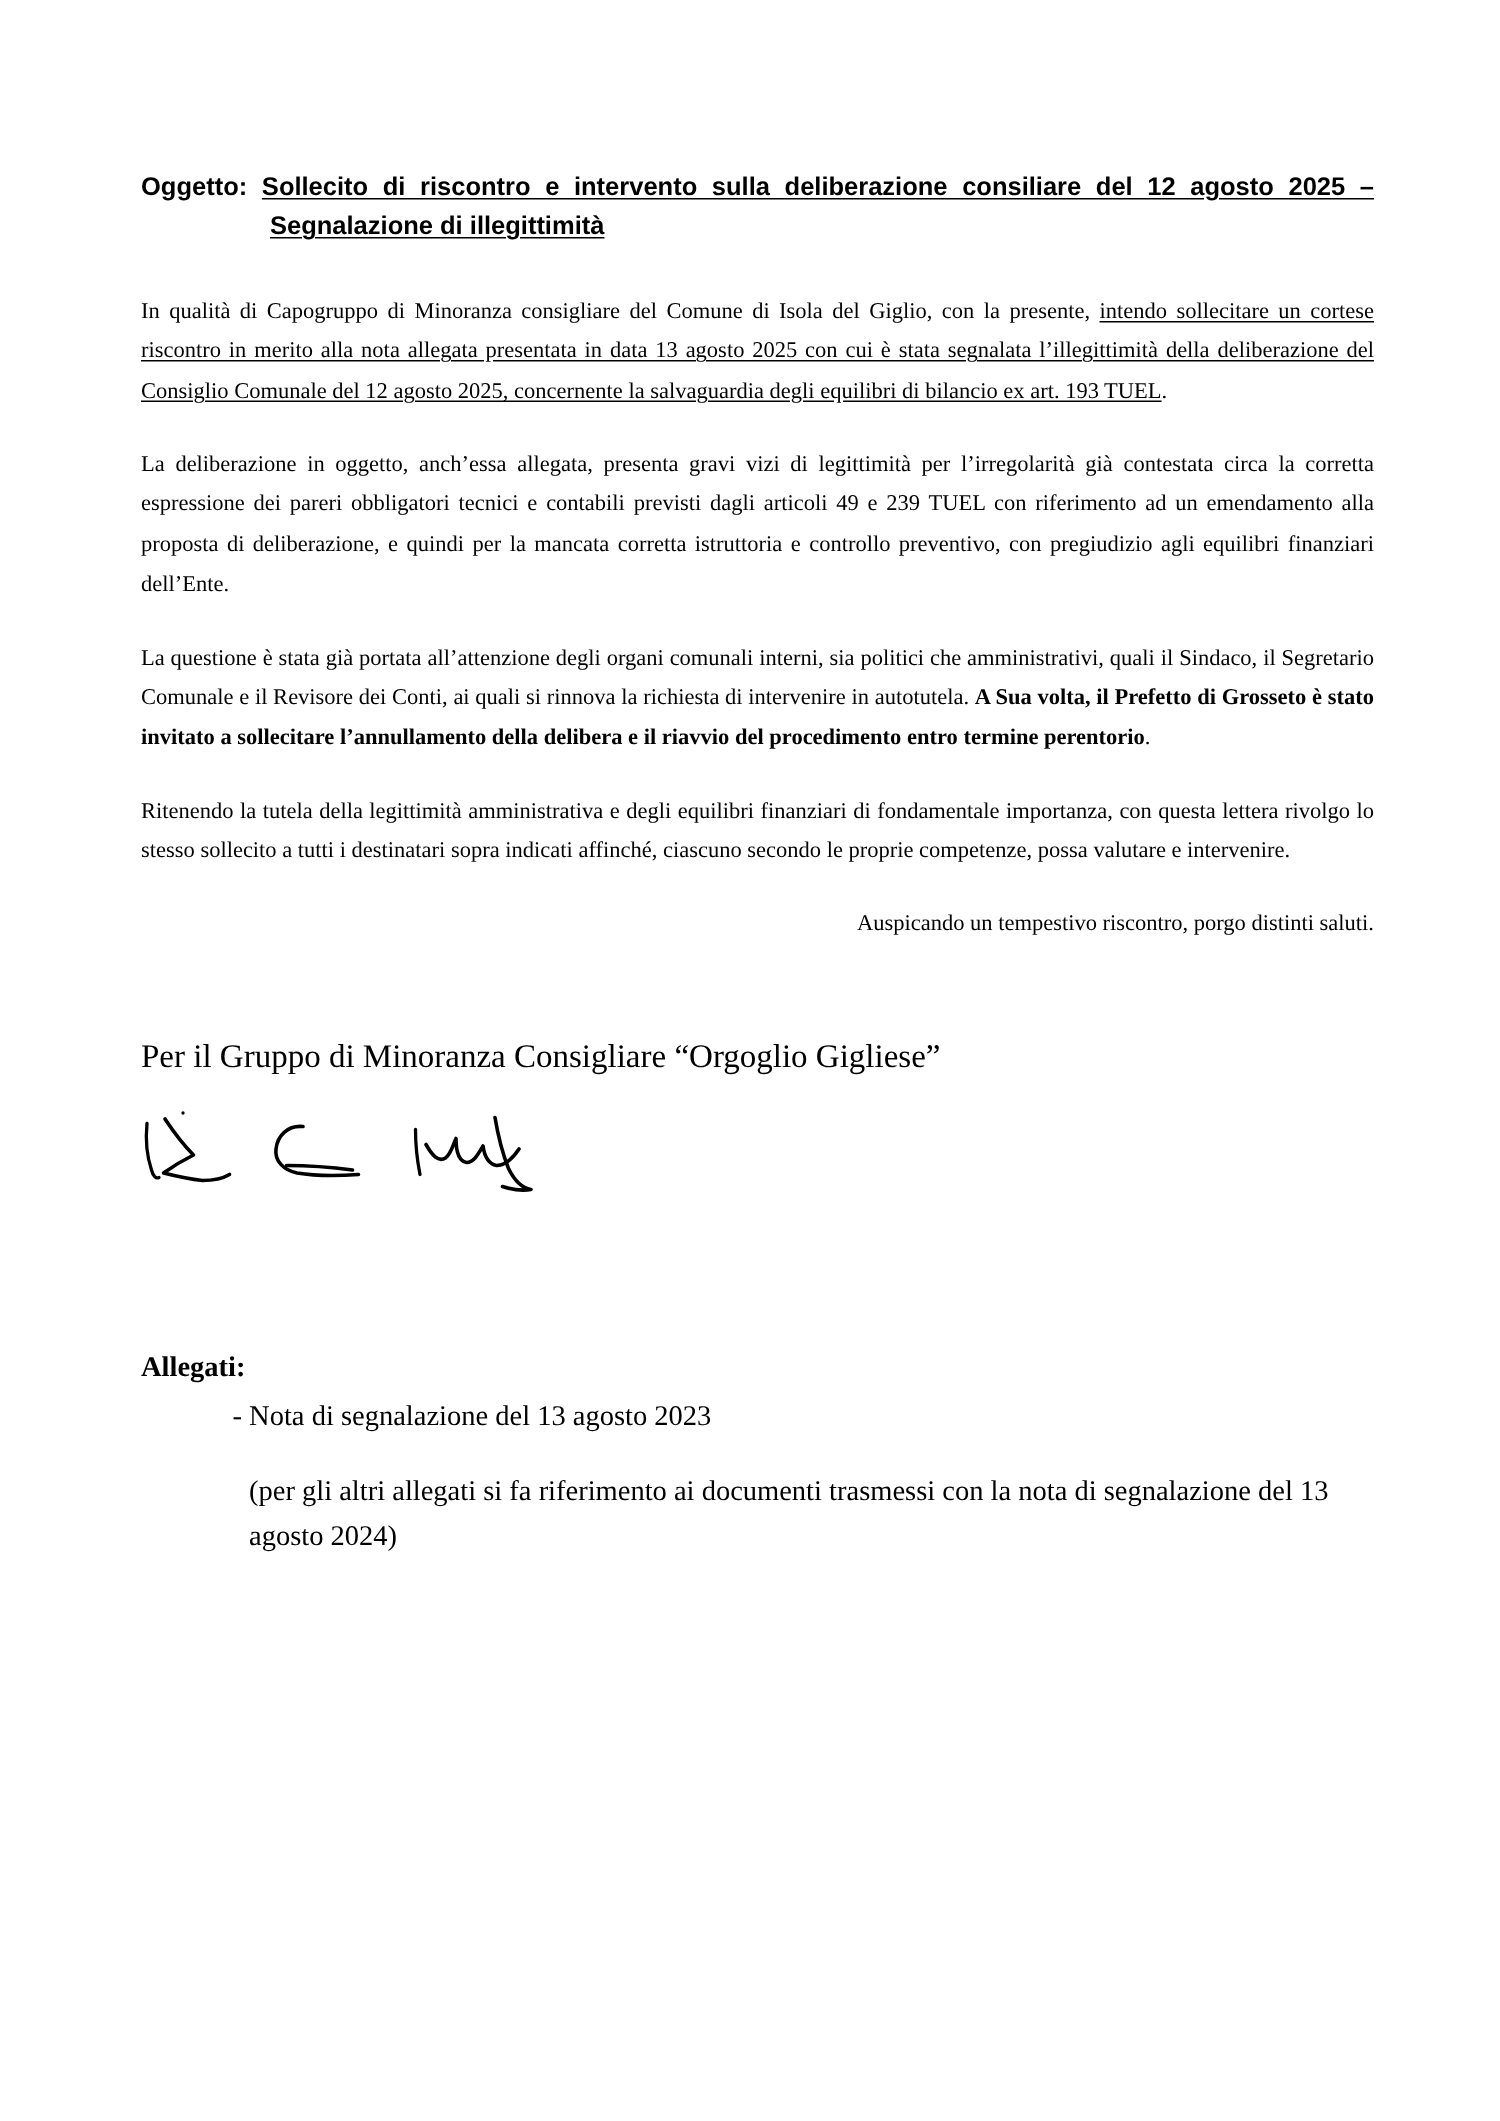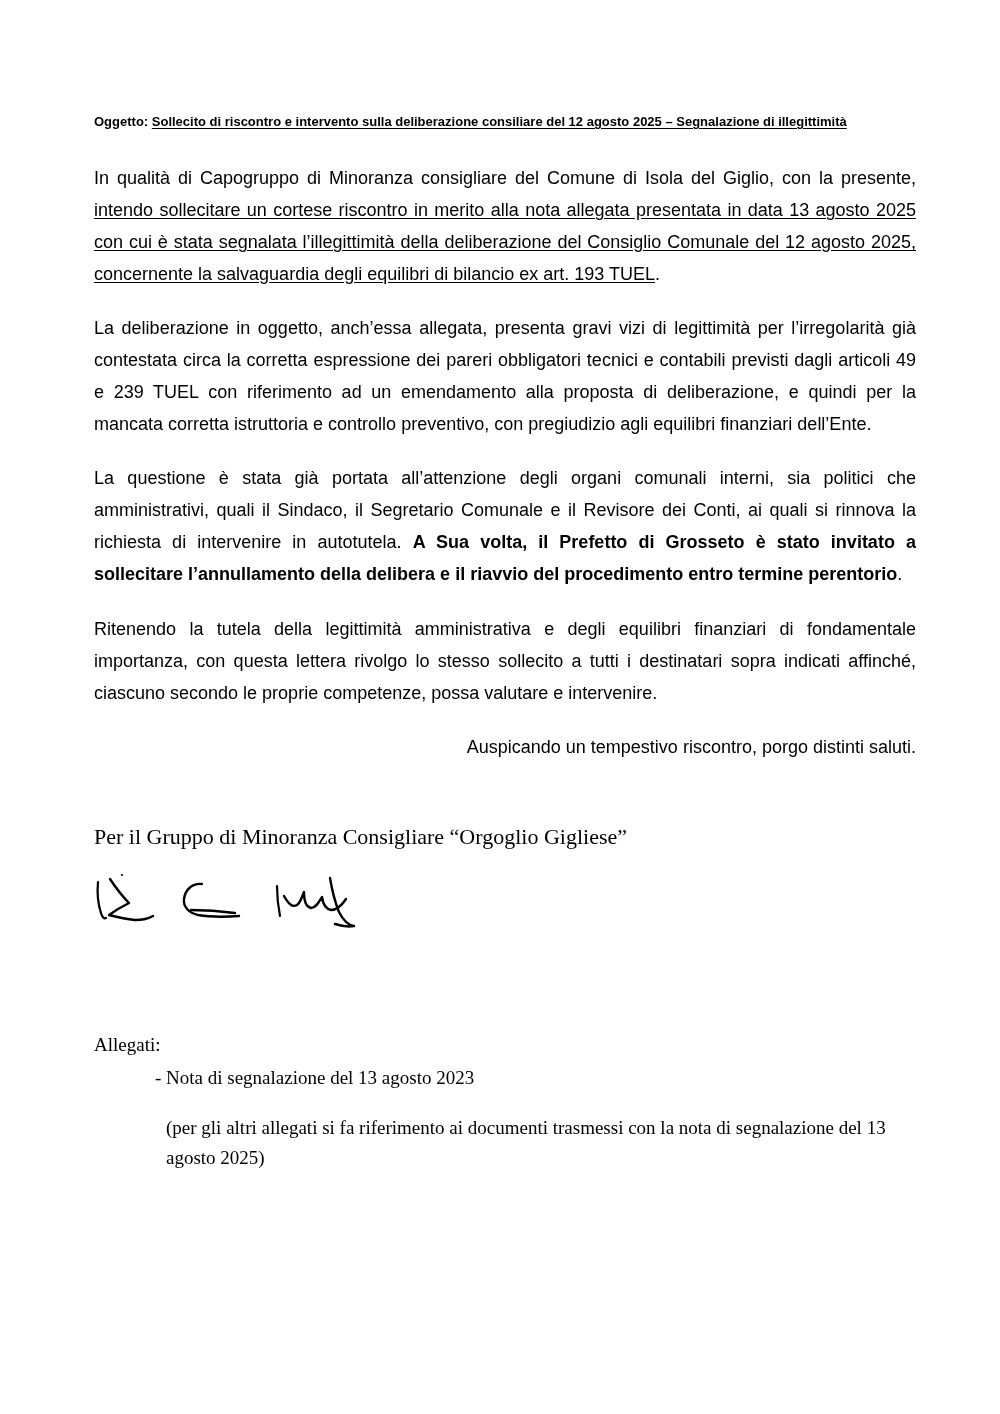--- a/index.html
+++ b/index.html
@@ -18,41 +18,41 @@
   .content {
     position: absolute;
     left: 94px;
     top: 112px;
     width: 822px;
   }
 
   
   .subject {
     font-family: "Liberation Sans", sans-serif;
-    font-size: 13px;
+    font-size: 17px;
     font-weight: bold;
     color: #000000;
     line-height: 1.55;
     text-align: justify;
     margin: 0 0 30px 0;
     padding-left: 86px;
     text-indent: -86px;
   }
   .subject .label {
     text-decoration: none;
   }
   .subject .value {
     text-decoration: underline;
     text-underline-offset: 2px;
   }
 
   
   .para {
-    font-family: Liberation Sans, sans-serif;
-    font-size: 18px;
+    font-family: Liberation Serif, serif;
+    font-size: 15px;
     color: #000000;
     line-height: 1.78;
     text-align: justify;
     text-justify: inter-word;
     margin: 0 0 22px 0;
   }
   .para u {
     text-decoration: underline;
     text-underline-offset: 2px;
   }
@@ -87,20 +87,21 @@
   
   .attachments {
     margin-top: 86px;
     font-family: "Liberation Serif", serif;
     font-size: 19px;
     color: #000000;
     line-height: 1.62;
   }
   .attachments .att-title {
     margin: 0 0 2px 0;
+    font-weight: bold;
   }
   .attachments ul {
     list-style: none;
     margin: 0;
     padding: 0 0 0 61px;
   }
   .attachments li {
     margin: 0;
     padding-left: 13px;
     text-indent: -13px;
@@ -152,17 +153,17 @@
           <path d="M238 6 C240 18, 243 30, 247 40 C251 48, 256 53, 262 54 C256 55, 249 54, 243 52"></path>
         </g>
       </svg>
     </div>
 
     <div class="attachments">
       <p class="att-title">Allegati:</p>
       <ul>
         <li>- Nota di segnalazione del 13 agosto 2023</li>
       </ul>
-      <p class="note">(per gli altri allegati si fa riferimento ai documenti trasmessi con la nota di segnalazione del 13 agosto 2025)</p>
+      <p class="note">(per gli altri allegati si fa riferimento ai documenti trasmessi con la nota di segnalazione del 13 agosto 2024)</p>
     </div>
 
   </div>
 </div>
 
 </body></html>

